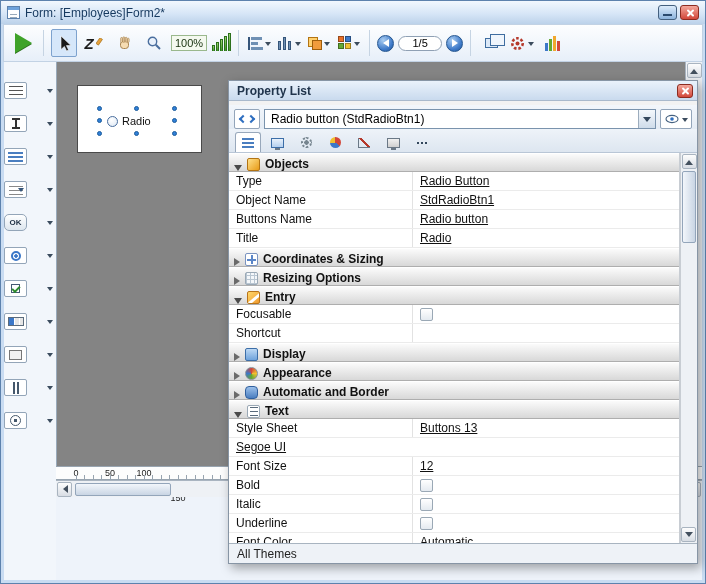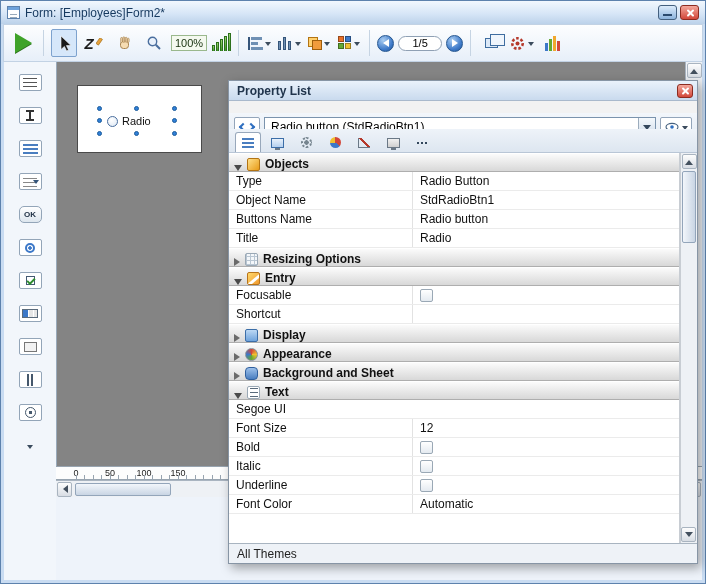--- a/index.html
+++ b/index.html
@@ -57,21 +57,21 @@
   .layer-icon::after{content:'';position:absolute;right:0;bottom:0;width:8px;height:8px;background:#f09b3c;border:1px solid #9e5e0c;}
   .colors-icon{width:14px;height:14px;display:grid;grid-template-columns:6px 6px;grid-template-rows:6px 6px;gap:1px;}
   .colors-icon i{border:1px solid rgba(0,0,0,.35);}
   .colors-icon i:nth-child(1){background:#e8702a;} .colors-icon i:nth-child(2){background:#3c78c8;}
   .colors-icon i:nth-child(3){background:#64a832;} .colors-icon i:nth-child(4){background:#f0c030;}
   .zglyph{font-weight:bold;font-style:italic;font-size:15px;color:#1c1c1c;line-height:1;}
 
   
   .workarea{position:absolute;left:3px;right:3px;top:61px;bottom:3px;background:#eef3fa;}
   .tool-column{position:absolute;left:0;top:0;bottom:0;width:52px;background:#f2f6fb;padding-top:12px;}
-  .tool{display:flex;align-items:center;gap:20px;height:33px;flex-direction:column;}
+  .tool{display:flex;align-items:center;gap:20px;height:33px;}
   .ticon{width:23px;height:17px;border:1px solid #93a5b8;background:#fff;border-radius:2px;
     display:flex;align-items:center;justify-content:center;position:relative;flex:0 0 auto;}
   .tcaret{width:0;height:0;border:3px solid transparent;border-top:4px solid #3b4c5e;margin-top:4px;}
   .ti-static-text i{width:14px;height:9px;background:repeating-linear-gradient(0deg,#555 0 1px,transparent 1px 4px);}
   .ti-input i{width:10px;height:11px;background-image:linear-gradient(#333,#333),linear-gradient(#333,#333),linear-gradient(#333,#333);
     background-size:2px 11px,8px 2px,8px 2px;background-position:center,top center,bottom center;background-repeat:no-repeat;}
   .ti-list-box i{width:15px;height:11px;background:repeating-linear-gradient(0deg,#4a7ec0 0 2px,transparent 2px 4px);}
   .ti-combo-box i{width:14px;height:11px;background:repeating-linear-gradient(0deg,#888 0 1px,transparent 1px 4px);}
   .ti-combo-box::after{content:'';position:absolute;right:2px;bottom:2px;border:3px solid transparent;border-top:4px solid #35557a;}
   .ti-button{border-radius:5px;background:linear-gradient(#ffffff,#dde6ee);}
@@ -125,21 +125,21 @@
   .panel{position:absolute;left:227px;top:79px;width:470px;height:484px;background:#f2f2f2;
     border:1px solid #8795a5;box-shadow:3px 4px 10px rgba(0,0,0,.35);z-index:20;}
   .pl-title{position:absolute;left:0;right:0;top:0;height:20px;display:flex;align-items:center;
     padding:0 4px 0 8px;background:linear-gradient(#eaf2fb,#c9daee);border-bottom:1px solid #a9b9cc;}
   .pl-title-text{font-weight:bold;color:#20344c;flex:1;}
   .pl-close{width:16px;height:14px;border:1px solid #8c2b20;border-radius:3px;position:relative;
     background:linear-gradient(#f3a79b,#d2473a);}
   .pl-close i{position:absolute;left:3px;top:5px;width:9px;height:2px;background:#fff;border-radius:1px;}
   .pl-close i.a{transform:rotate(45deg);} .pl-close i.b{transform:rotate(-45deg);}
 
-  .pl-selector{position:absolute;left:0;right:0;top:32px;height:28px;display:flex;align-items:center;
+  .pl-selector{position:absolute;left:0;right:0;top:24px;height:28px;display:flex;align-items:center;
     gap:4px;padding:0 5px;background:linear-gradient(#f2f6fb,#e2eaf3);}
   .obj-nav{width:26px;height:20px;border:1px solid #93a5ba;border-radius:2px;background:#fff;
     display:flex;align-items:center;justify-content:center;gap:2px;}
   .chev{width:6px;height:6px;border-left:2px solid #2f6fc0;border-bottom:2px solid #2f6fc0;}
   .chev.l{transform:rotate(45deg);} .chev.r{transform:rotate(225deg);}
   .combobox{flex:1;height:20px;border:1px solid #7a93ad;background:#fff;display:flex;align-items:center;}
   .combobox-text{flex:1;padding-left:6px;white-space:nowrap;overflow:hidden;}
   .combo-btn{width:17px;height:18px;border-left:1px solid #9cacbd;background:linear-gradient(#f4f8fc,#cfdcea);
     display:flex;align-items:center;justify-content:center;}
   .combo-btn i{width:0;height:0;border:4px solid transparent;border-top:5px solid #33475c;margin-top:4px;}
@@ -159,21 +159,21 @@
   .icon-chart{width:11px;height:11px;border-radius:50%;background:conic-gradient(#d2473a 0 130deg,#3c78c8 130deg 260deg,#f0c030 260deg);}
   .icon-graph{width:12px;height:10px;border-left:1px solid #6a7886;border-bottom:1px solid #6a7886;
     background:linear-gradient(45deg,transparent 44%,#b5382a 44% 56%,transparent 56%);}
   .icon-more{width:2px;height:2px;background:#33475c;box-shadow:4px 0 0 #33475c,8px 0 0 #33475c;margin-right:8px;}
 
   .pl-grid{position:absolute;left:0;right:17px;top:72px;bottom:20px;background:#fff;overflow:hidden;
     border-right:1px solid #c8cdd3;}
   .prow{height:19px;display:flex;align-items:flex-end;font-size:12px;color:#111;background:#fff;
     border-bottom:1px solid #ebebeb;}
   .plabel{width:184px;height:100%;padding-left:7px;display:flex;align-items:center;border-right:1px solid #e2e2e2;}
-  .pvalue{flex:1;height:100%;padding-left:7px;display:flex;align-items:center;}
+  .pvalue{flex:1;height:100%;padding-left:7px;display:flex;align-items:center;text-decoration:underline;}
   .prow.section{background:linear-gradient(#fbfbfb,#d8d8d8);border-top:1px solid #fff;
     border-bottom:1px solid #aeaeae;font-weight:bold;gap:5px;padding-left:5px;}
   .exp{width:0;height:0;flex:0 0 auto;}
   .exp.open{border-left:4px solid transparent;border-right:4px solid transparent;border-top:6px solid #4a4a4a;}
   .exp.closed{border-top:4px solid transparent;border-bottom:4px solid transparent;border-left:6px solid #6a6a6a;}
   .pcheck{width:13px;height:13px;border:1px solid #9aa8b5;border-radius:2px;background:linear-gradient(#fff,#e4eaf0);}
   .sicon{width:13px;height:13px;border-radius:2px;flex:0 0 auto;}
   .sicon-objects{background:linear-gradient(135deg,#ffe08a,#e89b18);border:1px solid #b37413;}
   .sicon-coords{background:#fff;border:1px solid #7a93c0;
     background-image:linear-gradient(#5b86c8,#5b86c8),linear-gradient(#5b86c8,#5b86c8);
@@ -406,21 +406,21 @@
         <span class="sarrow up">
             <i></i>
           </span>
       </div>
     </div>
 
     <div class="ruler" id="ruler">
         <span class="rtick" style="left: 20px;">0</span>
         <span class="rtick" style="left: 54px;">50</span>
         <span class="rtick" style="left: 88px;">100</span>
-        <span class="rtick" style="left: 122px;">150</span>
+        <span class="rtick" style="left: 122px; margin-top: 25px;">150</span>
       </div>
 
     <div class="chscroll">
       <span class="sarrow left">
           <i></i>
         </span>
       <span class="hthumb"></span>
       <span class="hspacer"></span>
       <span class="sarrow right">
           <i></i>
@@ -498,20 +498,25 @@
         <div class="prow">
           <span class="plabel">Buttons Name</span>
           <span class="pvalue">Radio button</span>
         </div>
         <div class="prow">
           <span class="plabel">Title</span>
           <span class="pvalue">Radio</span>
         </div>
         <div class="prow section">
           <span class="exp closed"></span>
+          <span class="sicon sicon-coords"></span>
+          <span>Coordinates &amp; Sizing</span>
+        </div>
+        <div class="prow section">
+          <span class="exp closed"></span>
           <span class="sicon sicon-resizing"></span>
           <span>Resizing Options</span>
         </div>
         <div class="prow section">
           <span class="exp open"></span>
           <span class="sicon sicon-entry"></span>
           <span>Entry</span>
         </div>
         <div class="prow">
           <span class="plabel">Focusable</span>
@@ -529,26 +534,30 @@
           <span>Display</span>
         </div>
         <div class="prow section">
           <span class="exp closed"></span>
           <span class="sicon sicon-appearance"></span>
           <span>Appearance</span>
         </div>
         <div class="prow section">
           <span class="exp closed"></span>
           <span class="sicon sicon-background"></span>
-          <span>Background and Sheet</span>
+          <span>Automatic and Border</span>
         </div>
         <div class="prow section">
           <span class="exp open"></span>
           <span class="sicon sicon-text"></span>
           <span>Text</span>
+        </div>
+        <div class="prow">
+          <span class="plabel">Style Sheet</span>
+          <span class="pvalue">Buttons 13</span>
         </div>
         <div class="prow">
           <span class="pvalue">Segoe UI</span>
         </div>
         <div class="prow">
           <span class="plabel">Font Size</span>
           <span class="pvalue">12</span>
         </div>
         <div class="prow">
           <span class="plabel">Bold</span>

